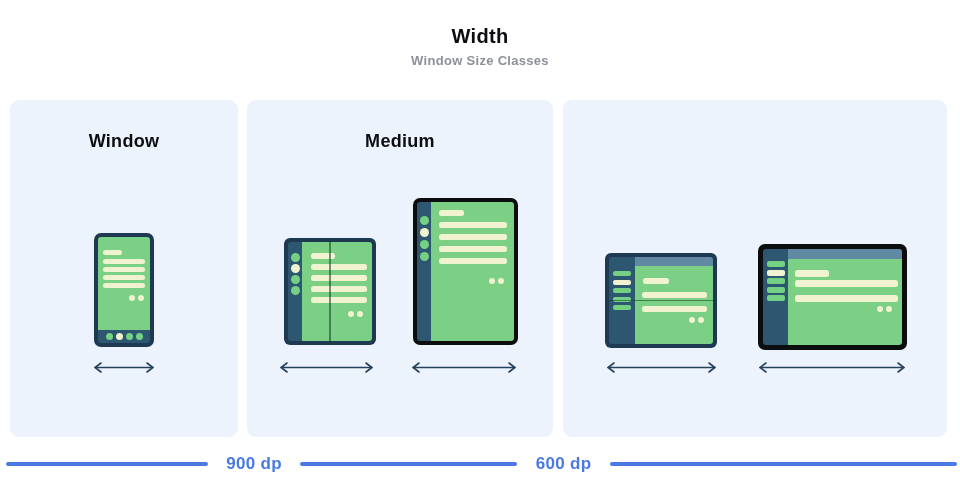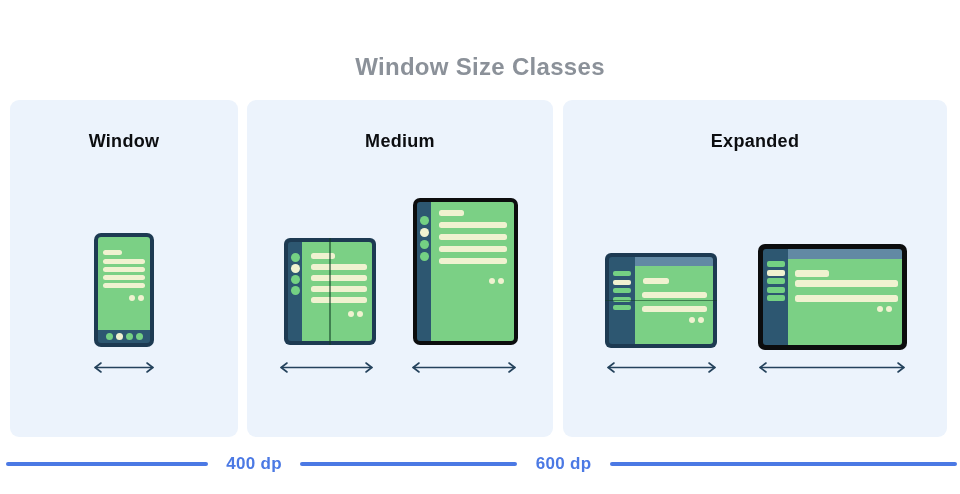--- a/index.html
+++ b/index.html
@@ -3,21 +3,21 @@
 <meta charset="utf-8">
 <style>
   html,body{margin:0;padding:0;background:#fff;}
   .stage{position:relative;width:960px;height:494px;background:#ffffff;
          font-family:"Liberation Sans",sans-serif;overflow:hidden;}
 
   
   .hdr-title{position:absolute;top:25px;left:0;width:100%;text-align:center;
              font-size:20px;font-weight:bold;color:#0c0d10;letter-spacing:.3px;}
   .hdr-sub{position:absolute;top:53px;left:0;width:100%;text-align:center;
-           font-size:24px;font-weight:bold;color:#8b9199;letter-spacing:.3px;}
+           font-size:13px;font-weight:bold;color:#8b9199;letter-spacing:.3px;}
 
   
   .panel{position:absolute;top:100px;height:337px;background:#ecf3fc;border-radius:9px;}
   .panel-label{position:absolute;top:31px;left:0;width:100%;text-align:center;
                font-size:18px;font-weight:bold;color:#0c0d10;letter-spacing:.3px;}
   #panel-compact{left:10px;width:228px;}
   #panel-medium{left:247px;width:306px;}
   #panel-expanded{left:563px;width:384px;}
 
   
@@ -58,20 +58,21 @@
   
   .ruler-seg{position:absolute;top:462px;height:4px;border-radius:2px;background:#4b79e4;}
   .ruler-label{position:absolute;top:453px;height:22px;line-height:22px;text-align:center;
                font-size:17px;font-weight:bold;color:#4b79e4;letter-spacing:.3px;}
 </style>
 </head>
 <body>
 
 <div class="stage">
 
+  <div class="hdr-title">Width</div>
   <div class="hdr-sub">Window Size Classes</div>
 
   <div class="panel" id="panel-compact">
     <div class="panel-label">Window</div>
 
     <div class="device phone frame-navy">
       <div class="device-inner col">
         <div class="screen">
           <div class="bar" style="left:5px;top:13px;width:19px"></div>
           <div class="bar" style="left:5px;top:22px;width:42px"></div>
@@ -153,21 +154,20 @@
       <path d="M88 2 L93.8 6.5 L88 11" stroke="#24425c" stroke-width="1.6" fill="none" stroke-linecap="round" stroke-linejoin="round"></path>
     </svg>
     <svg class="arrow" style="left:163px;top:261px" width="108" height="13" viewBox="0 0 108 13">
       <path d="M3 6.5 H105" stroke="#24425c" stroke-width="1.6" fill="none" stroke-linecap="round"></path>
       <path d="M9 2 L3.2 6.5 L9 11" stroke="#24425c" stroke-width="1.6" fill="none" stroke-linecap="round" stroke-linejoin="round"></path>
       <path d="M99 2 L104.8 6.5 L99 11" stroke="#24425c" stroke-width="1.6" fill="none" stroke-linecap="round" stroke-linejoin="round"></path>
     </svg>
   </div>
 
   <div class="panel" id="panel-expanded">
-    <div class="panel-label">Expanded</div>
 
     <div class="device foldl frame-navy">
       <div class="device-inner">
         <div class="rail" style="width:26px;padding-top:14px;gap:3.5px;align-items:flex-start;padding-left:4px">
           <span class="sbar c-green" style="width:18px;height:5px"></span>
           <span class="sbar c-cream" style="width:18px;height:5px"></span>
           <span class="sbar c-green" style="width:18px;height:5px"></span>
           <span class="sbar c-green" style="width:18px;height:5px"></span>
           <span class="sbar c-green" style="width:18px;height:5px"></span>
         </div>
@@ -217,18 +217,18 @@
       <path d="M104 2 L109.8 6.5 L104 11" stroke="#24425c" stroke-width="1.6" fill="none" stroke-linecap="round" stroke-linejoin="round"></path>
     </svg>
     <svg class="arrow" style="left:194px;top:261px" width="150" height="13" viewBox="0 0 150 13">
       <path d="M3 6.5 H147" stroke="#24425c" stroke-width="1.6" fill="none" stroke-linecap="round"></path>
       <path d="M9 2 L3.2 6.5 L9 11" stroke="#24425c" stroke-width="1.6" fill="none" stroke-linecap="round" stroke-linejoin="round"></path>
       <path d="M141 2 L146.8 6.5 L141 11" stroke="#24425c" stroke-width="1.6" fill="none" stroke-linecap="round" stroke-linejoin="round"></path>
     </svg>
   </div>
 
   <div class="ruler-seg" style="left:6px;width:202px"></div>
-  <div class="ruler-label" style="left:206px;width:96px">400 dp</div>
+  <div class="ruler-label" style="left:206px;width:96px">900 dp</div>
   <div class="ruler-seg" style="left:300px;width:217px"></div>
   <div class="ruler-label" style="left:515px;width:97px">600 dp</div>
   <div class="ruler-seg" style="left:610px;width:347px"></div>
 
 </div>
 
 </body></html>

